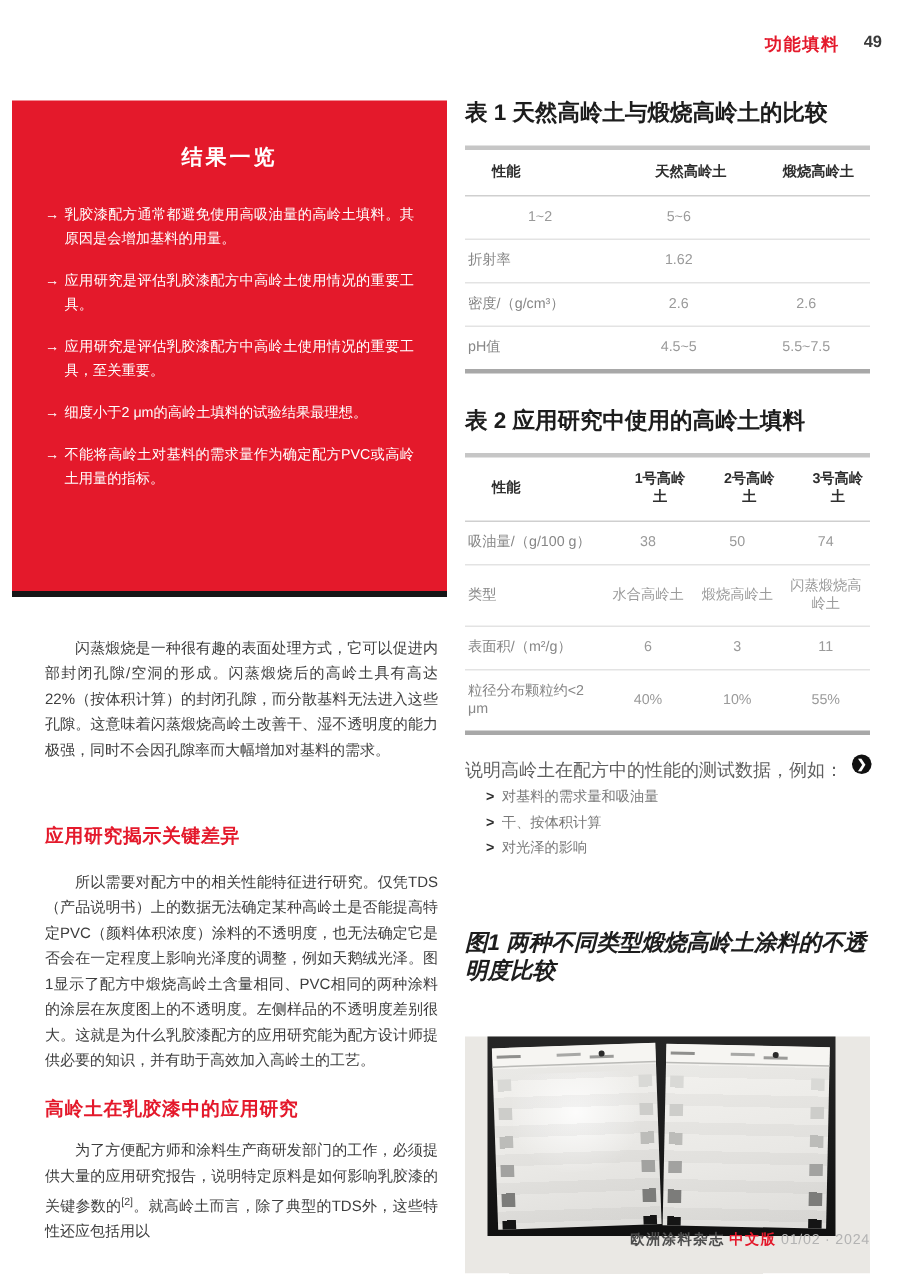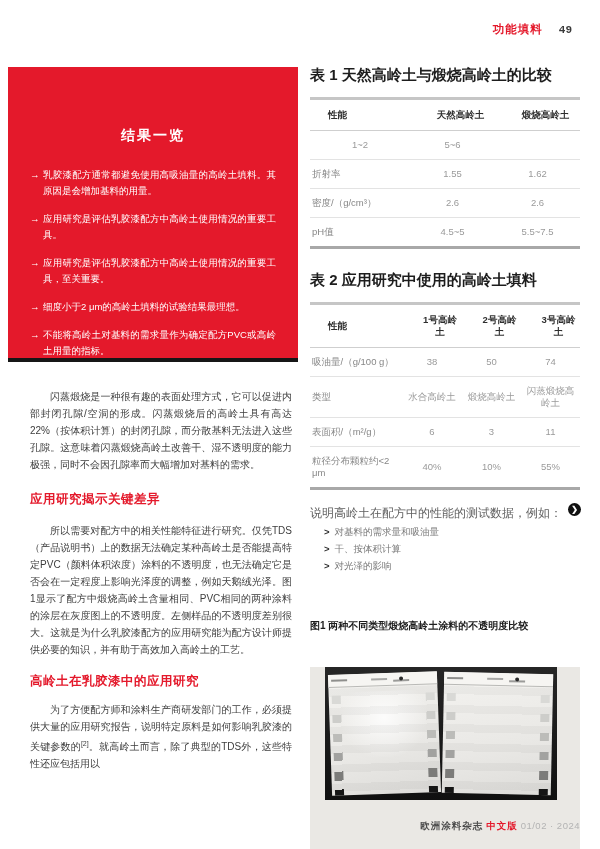--- a/index.html
+++ b/index.html
@@ -1,37 +1,37 @@
 <!DOCTYPE html>
 <html><head>
 <meta charset="utf-8">
 <style>
   * { margin:0; padding:0; box-sizing:border-box; }
   html,body { background:#ffffff; }
   body { font-family:"Liberation Sans", sans-serif; }
   .page { position:relative; width:600px; height:849px; background:#ffffff; overflow:hidden; }
 
   
-  .page-header { position:absolute; top:22px; right:28px; display:flex; align-items:center; gap:16px;font-family:Liberation Mono, monospace; }
+  .page-header { position:absolute; top:22px; right:12px; display:flex; align-items:flex-start; gap:16px; }
   .section-tag { color:#e4192b; font-weight:bold; font-size:11.5px; letter-spacing:1px; }
   .page-num { color:#3a3a3a; font-weight:bold; font-size:11px; }
 
   
   .left-col { position:absolute; left:8px; top:67px; width:290px; }
-  .results-box { width:290px; height:295px; background:#e4192b; border-bottom:4px solid #161616;
-                 padding:60px 22px 0 22px; }
+  .results-box { width:290px; height:331px; background:#e4192b; border-bottom:4px solid #161616;
+                 padding:29px 22px 0 22px; }
   .rb-title { color:#ffffff; font-size:14px; font-weight:bold; text-align:center; letter-spacing:2px; margin-bottom:22px; }
   .rb-item { display:flex; color:#ffffff; font-size:9.5px; line-height:16px; margin-bottom:12px; text-align:justify; }
   .rb-arrow { flex:0 0 13px; font-size:9.5px; }
 
   .left-body { padding:0 6px 0 22px; }
   .body-p { font-size:10px; line-height:17px; color:#3d3d3d; text-align:justify; text-indent:2em; }
   .p1 { margin-top:26px; }
   .red-heading { color:#e4192b; font-size:12.5px; font-weight:bold; letter-spacing:0.5px; }
-  .h1 { margin-top:18px; }
+  .h1 { margin-top:40px; }
   .p2 { margin-top:14px; }
   .h2 { margin-top:15px; }
   .p3 { margin-top:11px; }
   sup { font-size:7px; }
 
   
   .right-col { position:absolute; left:310px; top:66px; width:270px; }
   .tbl-title { font-size:15px; font-weight:bold; color:#1d1d1d; margin-bottom:12px; }
   .tbl { border-top:3px solid #c6c6c6; border-bottom:3px solid #a8a8a8; }
   .trow { display:grid; align-items:center; border-bottom:1px solid #e3e3e3; }
@@ -46,21 +46,21 @@
   .t2-block { margin-top:22px; }
 
   .testdata { margin-top:16px; }
   .td-intro { font-size:12px; color:#5f5f5f; line-height:14px; margin-bottom:4px; }
   .td-item { display:flex; gap:5px; font-size:9.5px; color:#787878; line-height:15px; margin-top:2px; padding-left:14px; }
   .td-marker { color:#2e2e2e; font-weight:bold; }
 
   .cont-marker { position:absolute; top:437px; right:-1px; width:13px; height:13px; border-radius:50%;
                  background:#111; color:#fff; font-size:8px; line-height:13px; text-align:center; font-weight:bold; }
 
-  .fig-caption { margin-top:46px; font-size:10px; font-weight:bold; color:#1d1d1d; }
+  .fig-caption { margin-top:46px; font-size:15px; font-weight:bold; color:#1d1d1d;font-style:italic; }
   .fig-panel { margin-top:8px; width:270px; height:206px; background:#eae8e4; }
   .photo { position:relative; width:232px; height:133px; margin:34px 0 0 15px;
            background:linear-gradient(180deg,#262626,#101010); overflow:hidden;
            display:flex; align-items:center; justify-content:center; gap:4px; }
   .card { position:relative; width:109px; height:121px; background:linear-gradient(165deg,#f4f3f0 0%,#e9e8e5 60%,#dddcd9 100%);
           overflow:hidden; }
   .card-l { transform:rotate(-2deg); }
   .card-r { transform:rotate(1.2deg); }
   .card-head { position:relative; height:13px; border-bottom:1px solid #b9b9b6; background:#f6f5f2; }
   .card-head::before { content:""; position:absolute; left:3px; top:5px; width:16px; height:2px; background:#8f8f8d;
@@ -142,21 +142,20 @@
           <div class="tcell lbl">性能</div>
           <div class="tcell">天然高岭土</div>
           <div class="tcell">煅烧高岭土</div>
         </div>
         <div class="trow t3">
           <div class="tcell">1~2</div>
           <div class="tcell">5~6</div>
         </div>
         <div class="trow t3">
           <div class="tcell lbl">折射率</div>
-          <div class="tcell">1.55</div>
           <div class="tcell">1.62</div>
         </div>
         <div class="trow t3">
           <div class="tcell lbl">密度/（g/cm³）</div>
           <div class="tcell">2.6</div>
           <div class="tcell">2.6</div>
         </div>
         <div class="trow t3">
           <div class="tcell lbl">pH值</div>
           <div class="tcell">4.5~5</div>

